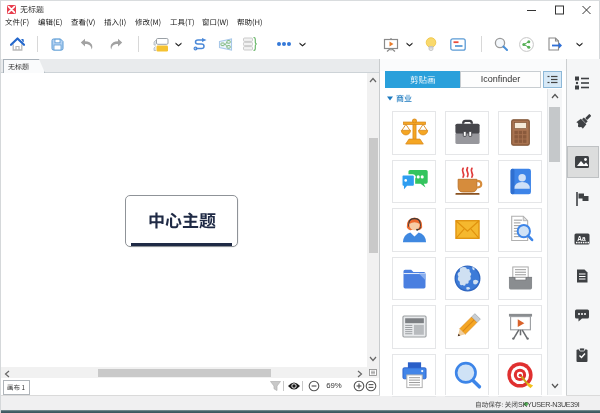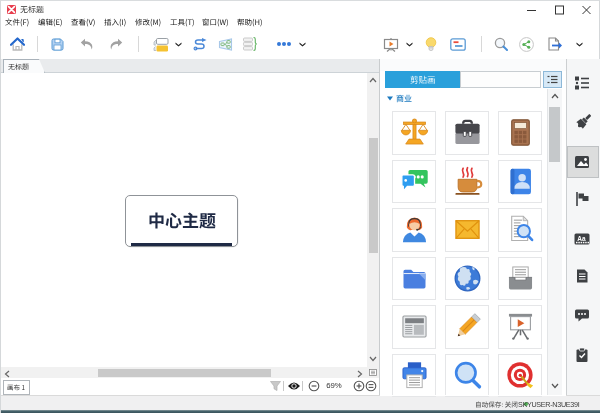--- a/index.html
+++ b/index.html
@@ -281,20 +281,21 @@
     <div style="position:absolute;left:379px;top:58px;width:186px;height:12px;background:#fafbfc;"></div>
     <div style="position:absolute;left:384px;top:70px;width:75px;height:17px;background:#2aa0db;"></div>
     <div style="position:absolute;left:409.0px;top:72.8px;width:26px;height:12px">
       <svg width="25.5" height="11.9" viewBox="0 0 25.5 11.9" style="overflow:visible" fill="#ffffff">
         <path transform="translate(0.00,9.01) scale(0.008500,-0.008500)" d="M596 617V359H661V617ZM788 643V334C788 323 786 320 774 320C762 319 726 319 684 320C692 305 701 283 705 267C760 267 799 267 823 275C848 284 855 299 855 333V643ZM686 843C671 813 644 770 621 739H322L366 751C354 778 328 816 305 844L236 827C258 801 281 764 293 739H64V680H938V739H699C719 765 741 795 760 826ZM84 228V166H409C373 64 289 8 50 -20C63 -35 80 -65 86 -83C351 -46 447 29 486 166H798C786 59 772 12 754 -4C745 -11 735 -12 713 -12C693 -12 631 -12 570 -6C583 -25 591 -52 593 -71C654 -75 712 -76 742 -74C774 -72 794 -67 814 -49C842 -22 858 43 875 197C876 207 878 228 878 228ZM418 578V520H200V578ZM136 628V272H200V368H418V332C418 323 415 320 406 320C397 319 368 319 335 320C342 306 350 287 354 272C400 272 433 272 455 281C476 289 482 302 482 332V628ZM418 474V414H200V474Z"></path>
         <path transform="translate(8.50,9.01) scale(0.008500,-0.008500)" d="M223 652V373C223 246 211 68 37 -32C52 -44 73 -67 82 -81C268 35 289 226 289 373V652ZM268 127C308 71 355 -6 375 -53L433 -14C410 31 361 105 322 160ZM86 785V177H148V717H364V179H430V785ZM484 360V-80H551V-32H859V-76H928V360H715V569H960V640H715V840H645V360ZM551 38V290H859V38Z"></path>
         <path transform="translate(17.00,9.01) scale(0.008500,-0.008500)" d="M92 775V704H910V775ZM257 592V142H739V592ZM321 338H463V206H321ZM530 338H673V206H530ZM321 529H463V398H321ZM530 529H673V398H530ZM90 526V-29H836V-76H911V533H836V41H167V526Z"></path>
       </svg>
     </div>
     <div style="position:absolute;left:459px;top:70px;width:81px;height:17px;background:#fdfdfd;border:1px solid #c8cdd1;"></div>
+    <div style="position:absolute;left:459px;top:70px;width:81px;height:17px;font-size:9px;line-height:17px;color:#333;text-align:center">Iconfinder</div>
     <div style="position:absolute;left:542px;top:70px;width:19px;height:17px;background:#d7e9f7;border:1px solid #8db8d8;"></div>
     <svg class="abs" style="left:546px;top:74px" width="11" height="9" viewBox="0 0 11 9">
       <line x1="0.5" y1="1.5" x2="2.5" y2="1.5" stroke="#444" stroke-width="1.2"></line>
       <line x1="4" y1="1.5" x2="10.5" y2="1.5" stroke="#444" stroke-width="1.2"></line>
       <line x1="4" y1="4.5" x2="10.5" y2="4.5" stroke="#444" stroke-width="1.2"></line>
       <line x1="0.5" y1="7.5" x2="2.5" y2="7.5" stroke="#444" stroke-width="1.2"></line>
       <line x1="4" y1="7.5" x2="10.5" y2="7.5" stroke="#444" stroke-width="1.2"></line>
     </svg>
     <svg class="abs" style="left:386px;top:95px" width="6" height="5" viewBox="0 0 6 5">
       <path d="M0 0.5 L6 0.5 L3 4.5 Z" fill="#1b79bf"></path>

